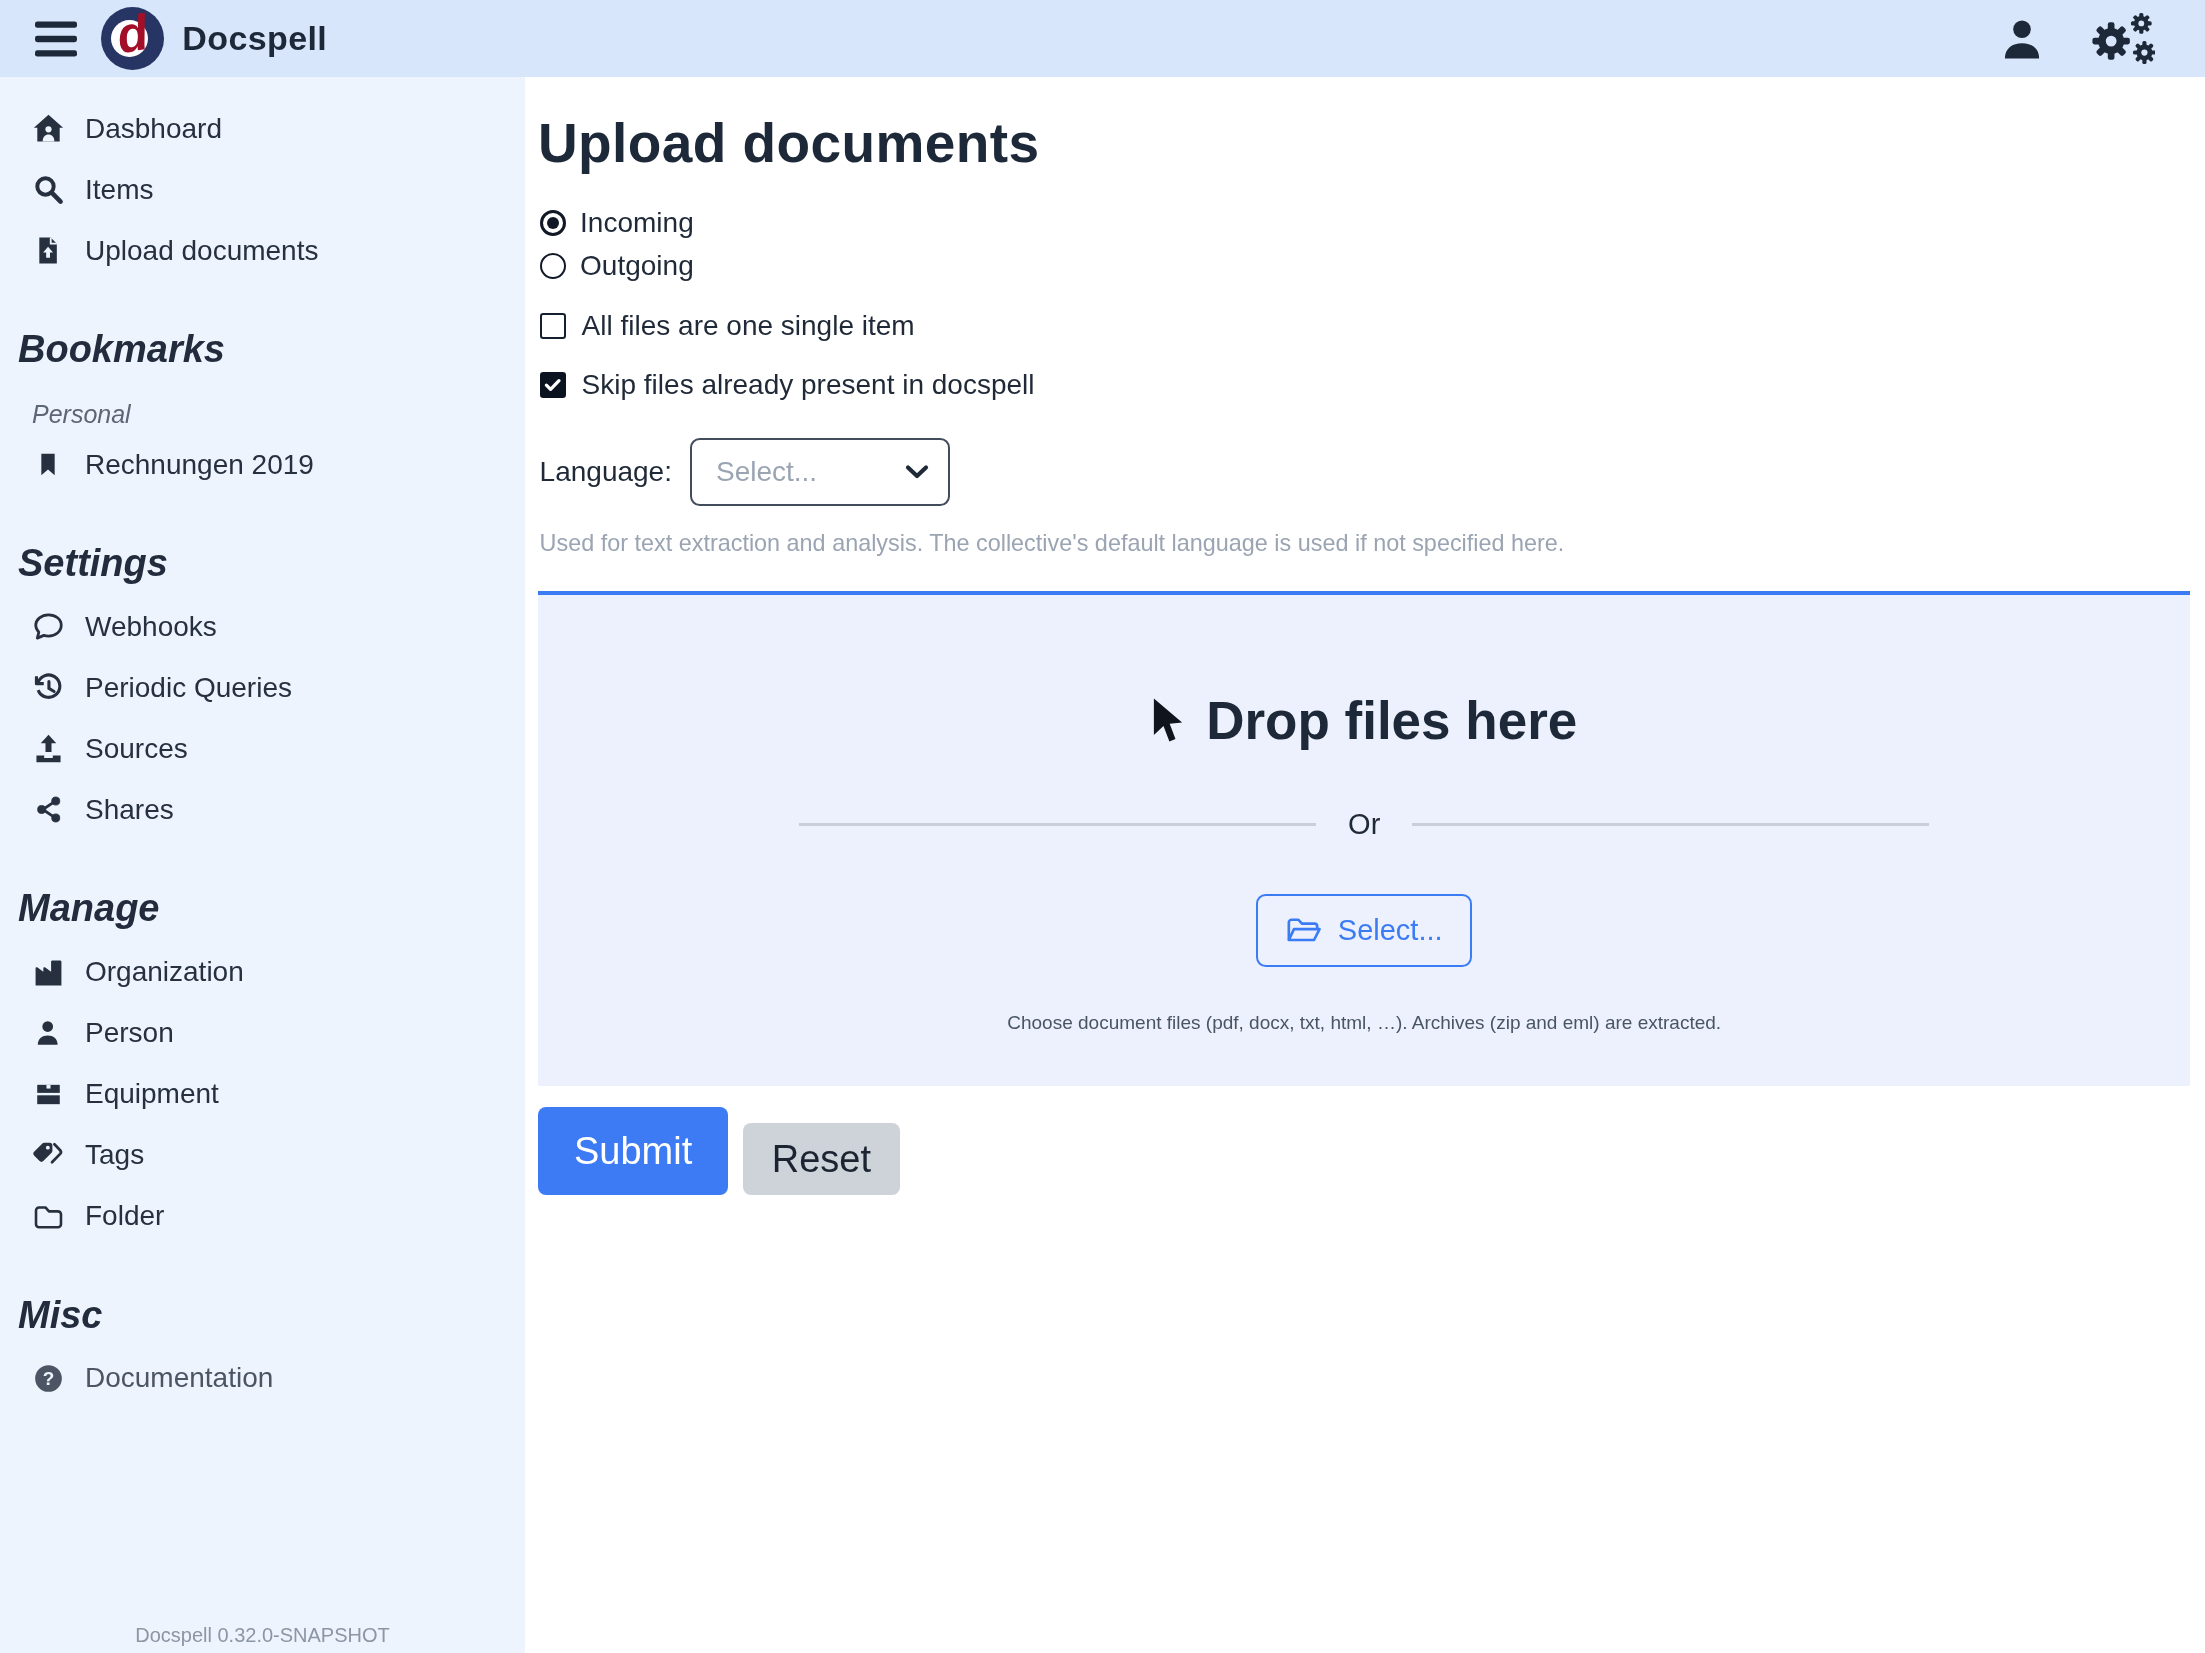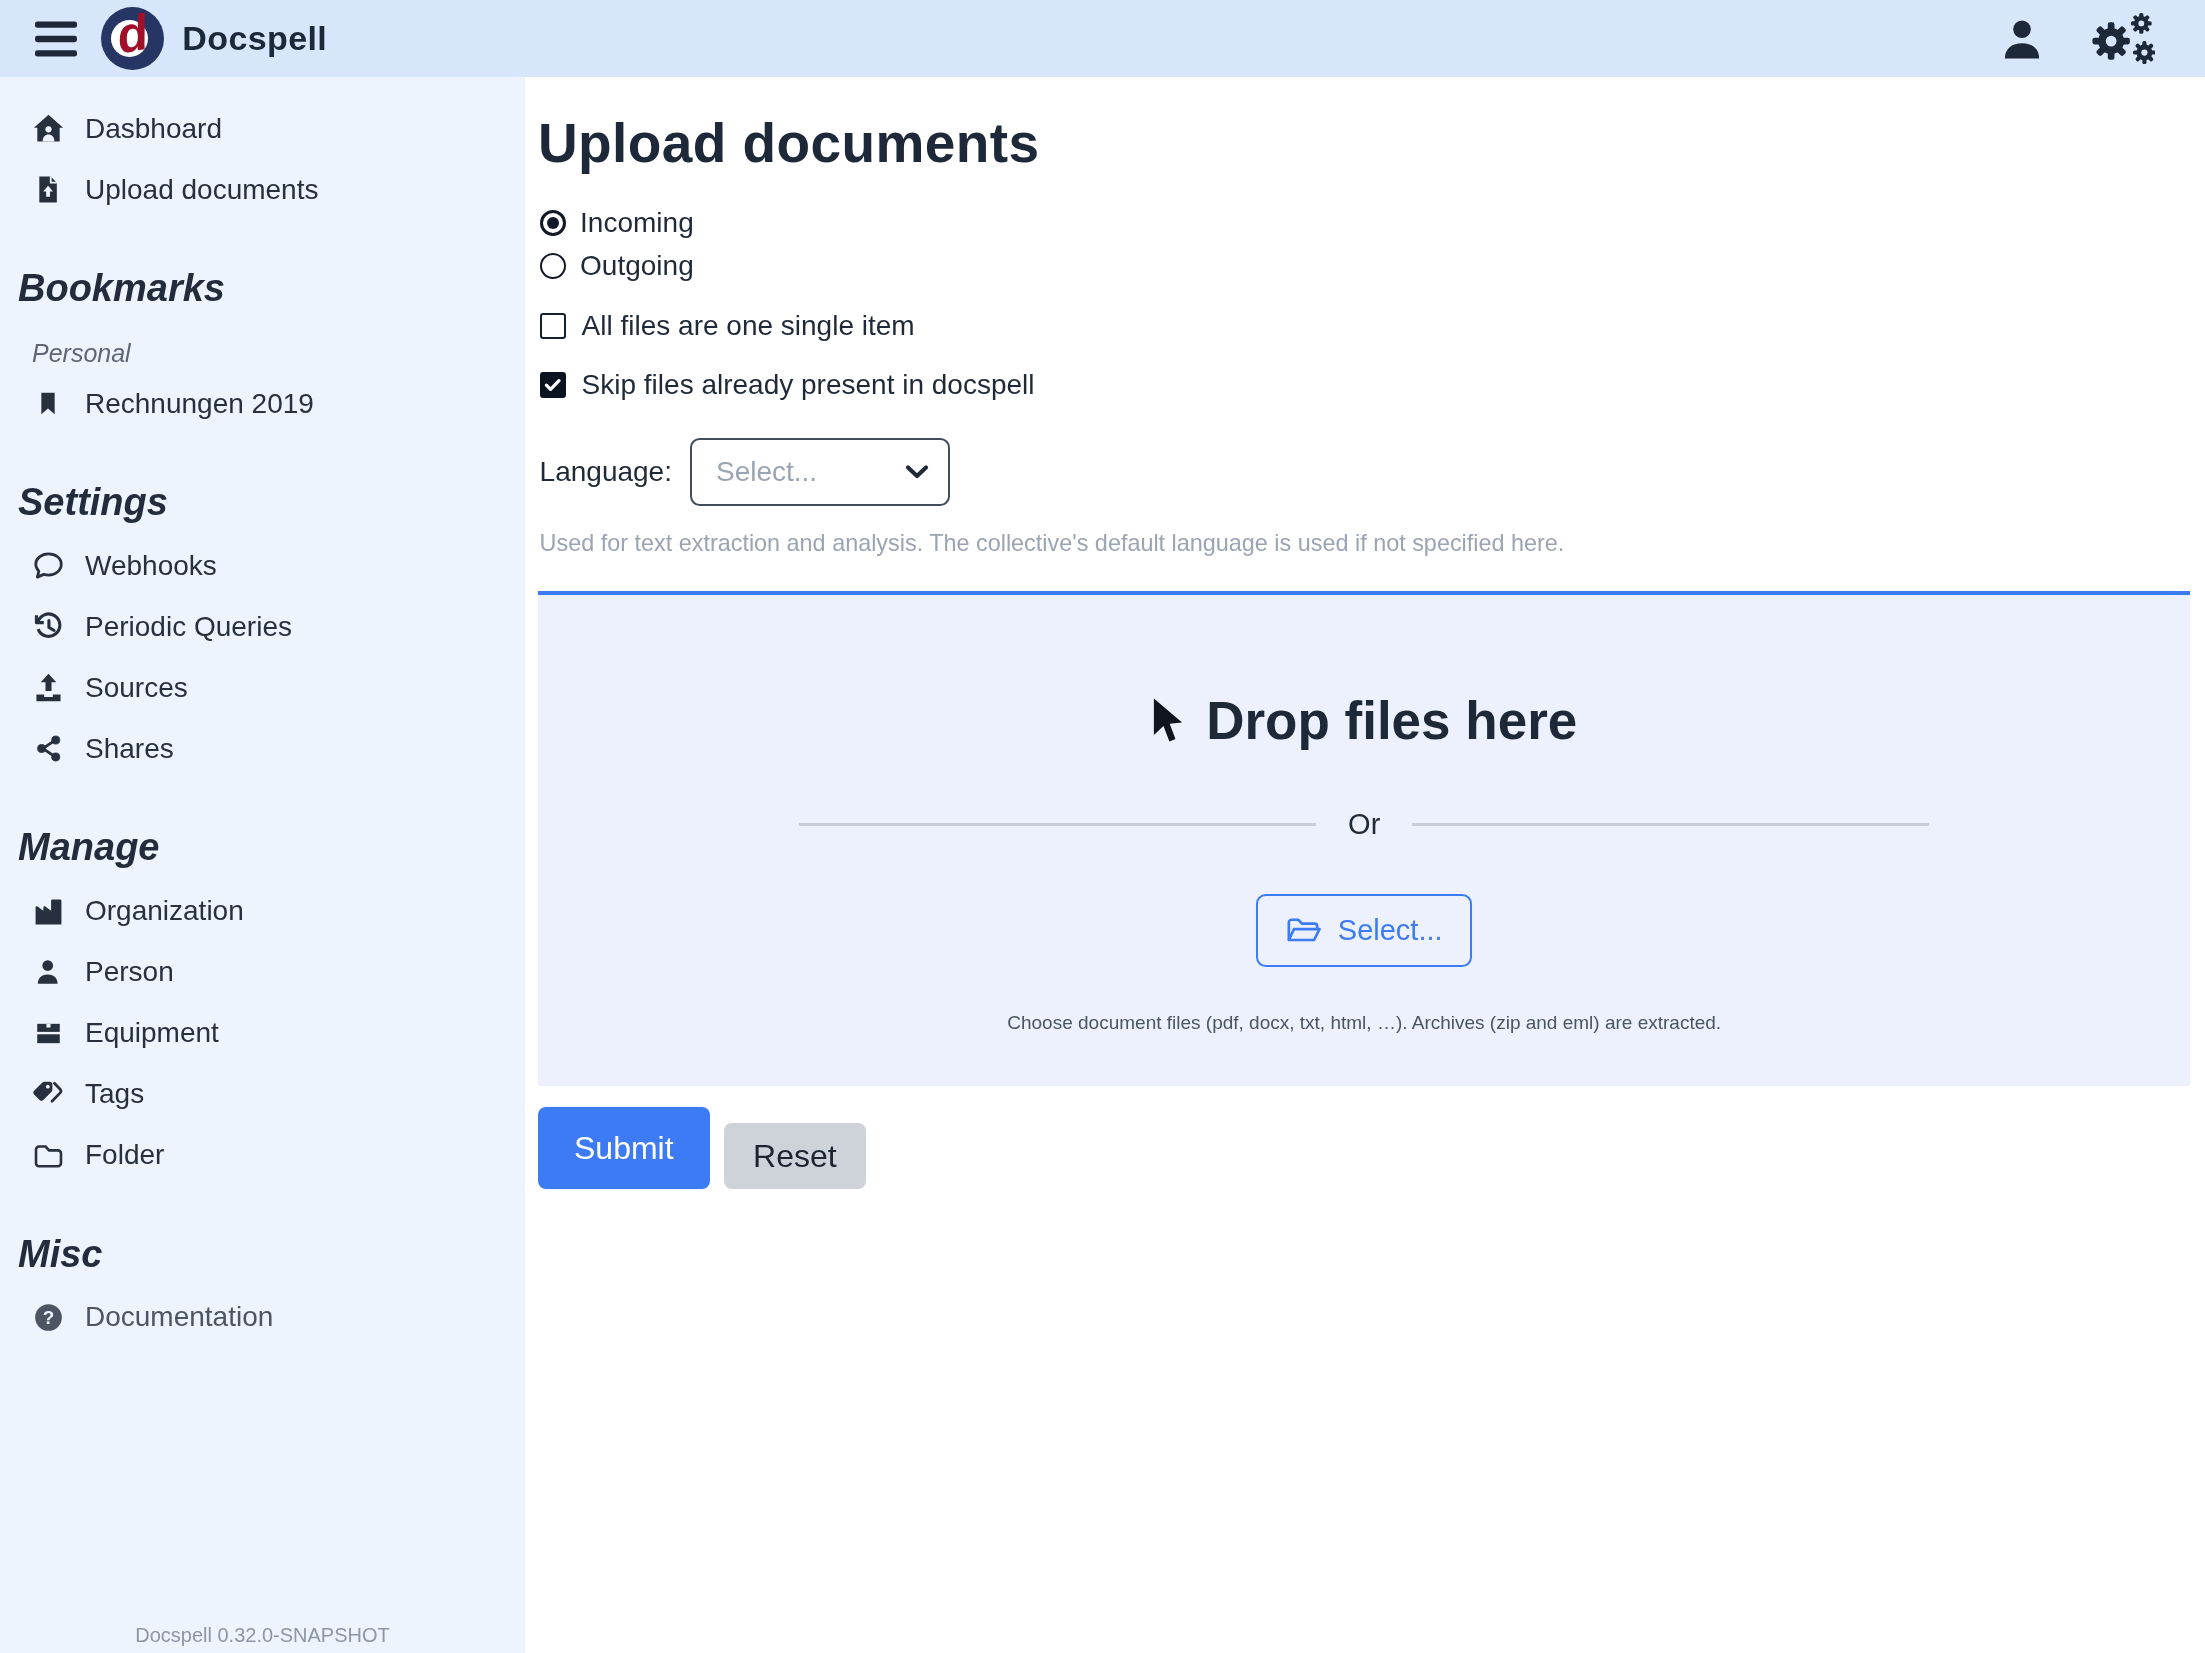--- a/index.html
+++ b/index.html
@@ -81,21 +81,21 @@
   .dz-or .txt { font-size:29px; color:#1f2937; }
   .dz-select {
     margin-top:53px; display:inline-flex; align-items:center; gap:16px;
     border:2.4px solid #3b7cf5; border-radius:9.7px; background:transparent;
     color:#3b7cf5; font-size:29px; padding:18px 27.4px; cursor:pointer;
     font-family:inherit;
   }
   .dz-desc { margin-top:45px; font-size:19px; color:#4a5562; }
 
   .actions { display:flex; gap:14.5px; margin-top:21px; }
-  .btn { font-family:inherit; font-size:32px; border:none; border-radius:8px; padding:14.5px 36px; cursor:pointer; }
+  .btn { font-family:inherit; font-size:38px; border:none; border-radius:8px; padding:14.5px 36px; cursor:pointer; }
   .btn.primary { background:#3d7bf4; color:#ffffff; }
   .btn.secondary { background:#ced3da; color:#1b2430; padding:14.5px 29px;margin-top:16px; }
 </style>
 </head>
 <body>
 
 <header class="topbar">
   <span class="hamburger">
     <svg viewBox="0 0 36 30" width="42" height="36" fill="currentColor">
         <rect y="0" width="36" height="5.4" rx="2"></rect>
@@ -154,20 +154,29 @@
         <svg viewBox="0 0 36 36" width="31" height="31" fill="currentColor">
             <path d="M18 2 L35 17 H31 V33 H5 V17 H1 Z"></path>
             <circle cx="18" cy="19" r="3.6" fill="#eef4fe"></circle>
             <path d="M11.2 33 c0-5.4 3.1-8 6.8-8 s6.8 2.6 6.8 8 z" fill="#eef4fe"></path>
           </svg>
       </span>
       <span>Dasbhoard</span>
     </div>
     <div class="nav-row">
       <span class="ic">
+        <svg viewBox="0 0 36 36" width="31" height="31" fill="none" stroke="currentColor">
+            <circle cx="14.5" cy="14.5" r="9.5" stroke-width="4.6"></circle>
+            <line x1="22" y1="22" x2="32" y2="32" stroke-width="5.4" stroke-linecap="round"></line>
+          </svg>
+      </span>
+      <span>Items</span>
+    </div>
+    <div class="nav-row">
+      <span class="ic">
         <svg viewBox="0 0 36 36" width="27.4" height="31" fill="currentColor">
             <path d="M7 1 h15 l8 8 v26 h-23 z"></path>
             <path d="M22 1 v8 h8" fill="none" stroke="#eef4fe" stroke-width="2.4"></path>
             <path d="M18.5 13 l6.5 7.5 h-4 v7 h-5 v-7 h-4 z" fill="#eef4fe"></path>
           </svg>
       </span>
       <span>Upload documents</span>
     </div>
 
     <div class="section-h">Bookmarks</div>

